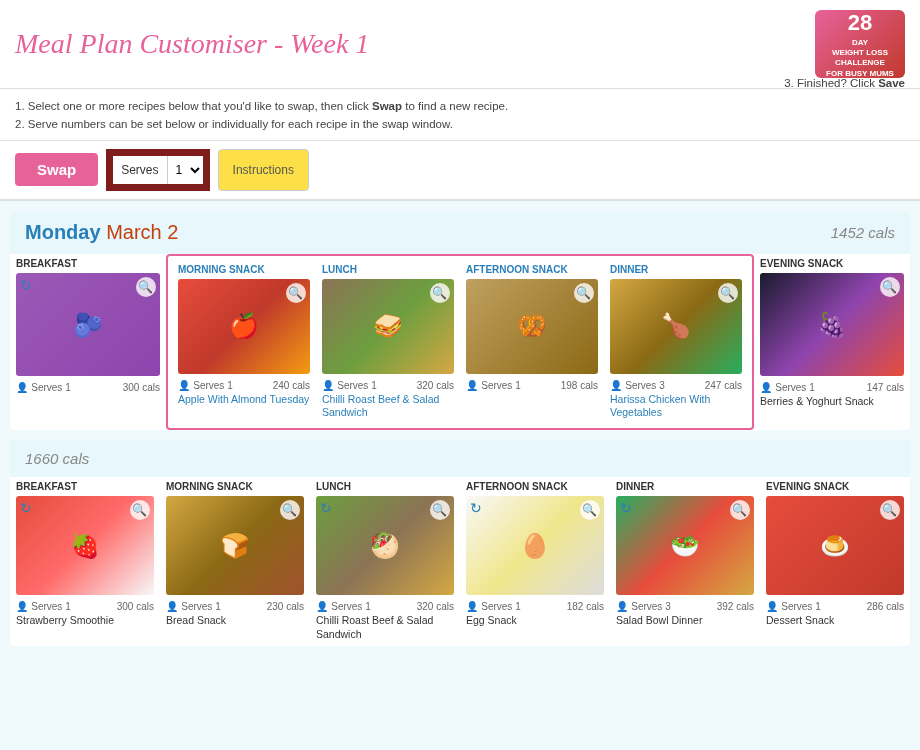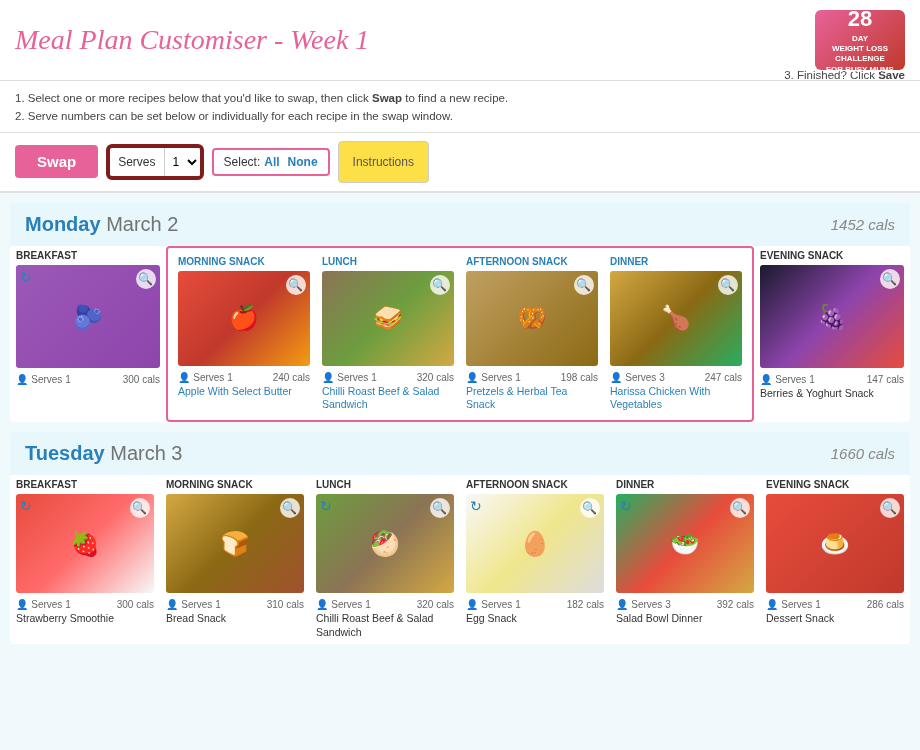--- a/index.html
+++ b/index.html
@@ -23,21 +23,21 @@
     .header-title {
       font-family: Georgia, serif;
       font-size: 28px;
       color: #e8629a;
       font-style: italic;
       font-weight: normal;
       text-transform: capitalize;
     }
     .logo-badge {
       width: 90px;
-      height: 60px;
+      height: 68px;
       background: linear-gradient(135deg, #e8629a, #c0392b);
       border-radius: 6px;
       display: flex;
       flex-direction: column;
       align-items: center;
       justify-content: center;
       color: white;
       font-size: 8px;
       font-weight: bold;
       text-align: center;
@@ -90,22 +90,22 @@
       border: none;
       padding: 8px 22px;
       font-size: 15px;
       font-weight: bold;
       border-radius: 4px;
       cursor: pointer;
     }
     .serves-select-wrap {
       display: flex;
       align-items: center;
-      border: 4px solid #7f1d1d;
-      border-radius: 6px;
+      border: 7px solid #7f1d1d;
+      border-radius: 0;
       overflow: hidden;
     }
     .serves-label {
       padding: 6px 8px;
       font-size: 12px;
       background: white;
       color: #333;
     }
     .serves-select {
       border: none;
@@ -175,21 +175,21 @@
       align-items: center;
     }
     .day-title {
       font-size: 20px;
       font-weight: bold;
     }
     .day-title .day-name {
       color: #2980b9;
     }
     .day-title .day-date {
-      color: #737373;
+      color: #c2410c;
       font-weight: normal;
     }
     .day-cals {
       font-style: italic;
       color: #888;
       font-size: 15px;
     }
 
     
     .meals-grid {
@@ -316,26 +316,20 @@
     <button class="swap-btn">Swap</button>
     <div class="serves-select-wrap">
       <span class="serves-label">Serves</span>
       <select class="serves-select">
         <option>1</option>
         <option>2</option>
         <option>3</option>
         <option>4</option>
       </select>
     </div>
-    <div class="select-box">
-      <span>Select:</span>
-      <a href="#">All</a>
-      <span> </span>
-      <a href="#">None</a>
-    </div>
     <button class="instructions-btn">Instructions</button>
   </div>
 </div>
 
 <div id="days-container">
     <div class="day-section">
       <div class="day-header">
         <div class="day-title"><span class="day-name">Monday</span> <span class="day-date">March 2</span></div>
         <div class="day-cals">1452 cals</div>
       </div>
@@ -356,21 +350,21 @@
           <div class="meal-col">
             <div class="meal-type-label">MORNING SNACK</div>
             <div class="meal-image-wrap food-apple">
               <div class="meal-image-placeholder">🍎</div>
               <span class="search-icon-overlay">🔍</span>
             </div>
             <div class="meal-info">
               <span>👤 Serves 1</span>
               <span>240 cals</span>
             </div>
-            <div class="meal-name">Apple With Select Butter</div>
+            <div class="meal-name">Apple With Almond Tuesday</div>
           </div>
           <div class="meal-col">
             <div class="meal-type-label">LUNCH</div>
             <div class="meal-image-wrap food-sandwich">
               <div class="meal-image-placeholder">🥪</div>
               <span class="search-icon-overlay">🔍</span>
             </div>
             <div class="meal-info">
               <span>👤 Serves 1</span>
               <span>320 cals</span>
@@ -380,21 +374,20 @@
           <div class="meal-col">
             <div class="meal-type-label">AFTERNOON SNACK</div>
             <div class="meal-image-wrap food-pretzels">
               <div class="meal-image-placeholder">🥨</div>
               <span class="search-icon-overlay">🔍</span>
             </div>
             <div class="meal-info">
               <span>👤 Serves 1</span>
               <span>198 cals</span>
             </div>
-            <div class="meal-name">Pretzels &amp; Herbal Tea Snack</div>
           </div>
           <div class="meal-col">
             <div class="meal-type-label">DINNER</div>
             <div class="meal-image-wrap food-chicken">
               <div class="meal-image-placeholder">🍗</div>
               <span class="search-icon-overlay">🔍</span>
             </div>
             <div class="meal-info">
               <span>👤 Serves 3</span>
               <span>247 cals</span>
@@ -411,21 +404,20 @@
           <div class="meal-info">
             <span>👤 Serves 1</span>
             <span>147 cals</span>
           </div>
           <div class="meal-name non-link">Berries &amp; Yoghurt Snack</div>
         </div>
       </div>
     </div>
     <div class="day-section">
       <div class="day-header">
-        <div class="day-title"><span class="day-name">Tuesday</span> <span class="day-date">March 3</span></div>
         <div class="day-cals">1660 cals</div>
       </div>
       <div class="meals-grid">
         <div class="meal-col">
           <div class="meal-type-label non-selected">BREAKFAST</div>
           <div class="meal-image-wrap food-strawberry">
             <div class="meal-image-placeholder">🍓</div>
             <span class="refresh-icon-overlay">↻</span>
             <span class="search-icon-overlay">🔍</span>
           </div>
@@ -436,21 +428,21 @@
           <div class="meal-name non-link">Strawberry Smoothie</div>
         </div>
         <div class="meal-col">
           <div class="meal-type-label non-selected">MORNING SNACK</div>
           <div class="meal-image-wrap food-bread">
             <div class="meal-image-placeholder">🍞</div>
             <span class="search-icon-overlay">🔍</span>
           </div>
           <div class="meal-info">
             <span>👤 Serves 1</span>
-            <span>310 cals</span>
+            <span>230 cals</span>
           </div>
           <div class="meal-name non-link">Bread Snack</div>
         </div>
         <div class="meal-col">
           <div class="meal-type-label non-selected">LUNCH</div>
           <div class="meal-image-wrap food-sandwich2">
             <div class="meal-image-placeholder">🥙</div>
             <span class="refresh-icon-overlay">↻</span>
             <span class="search-icon-overlay">🔍</span>
           </div>

